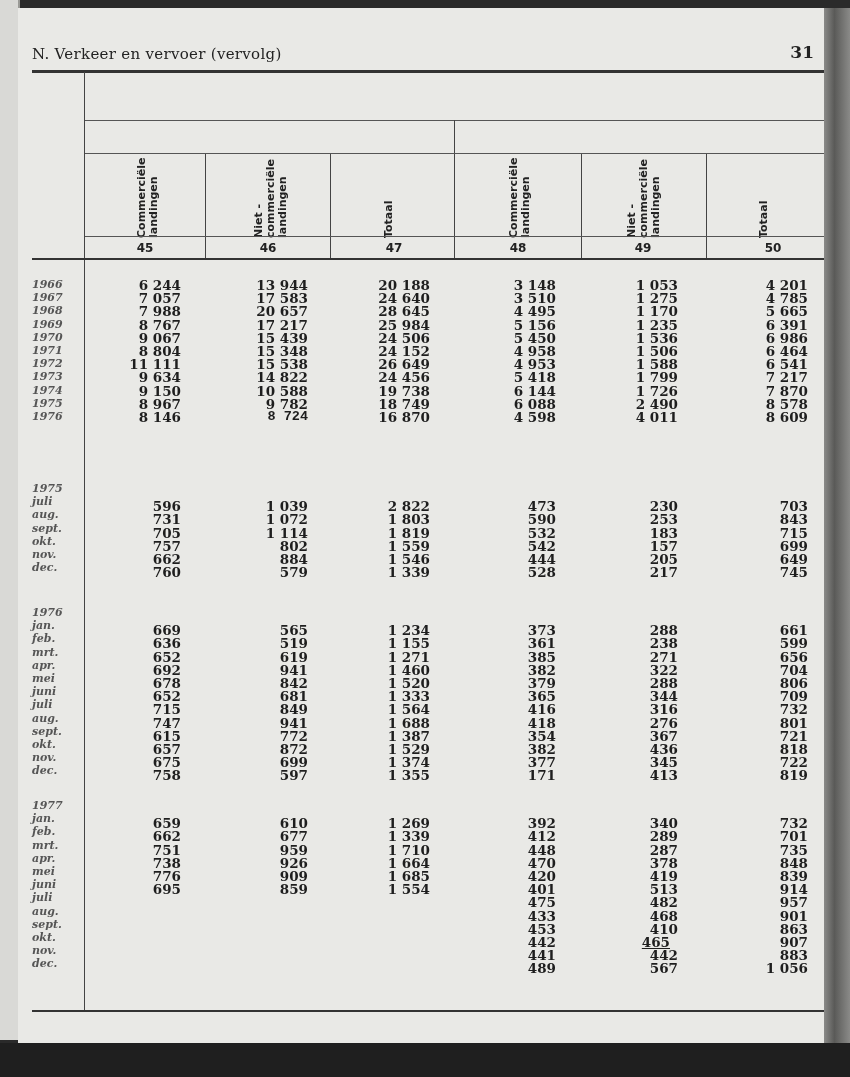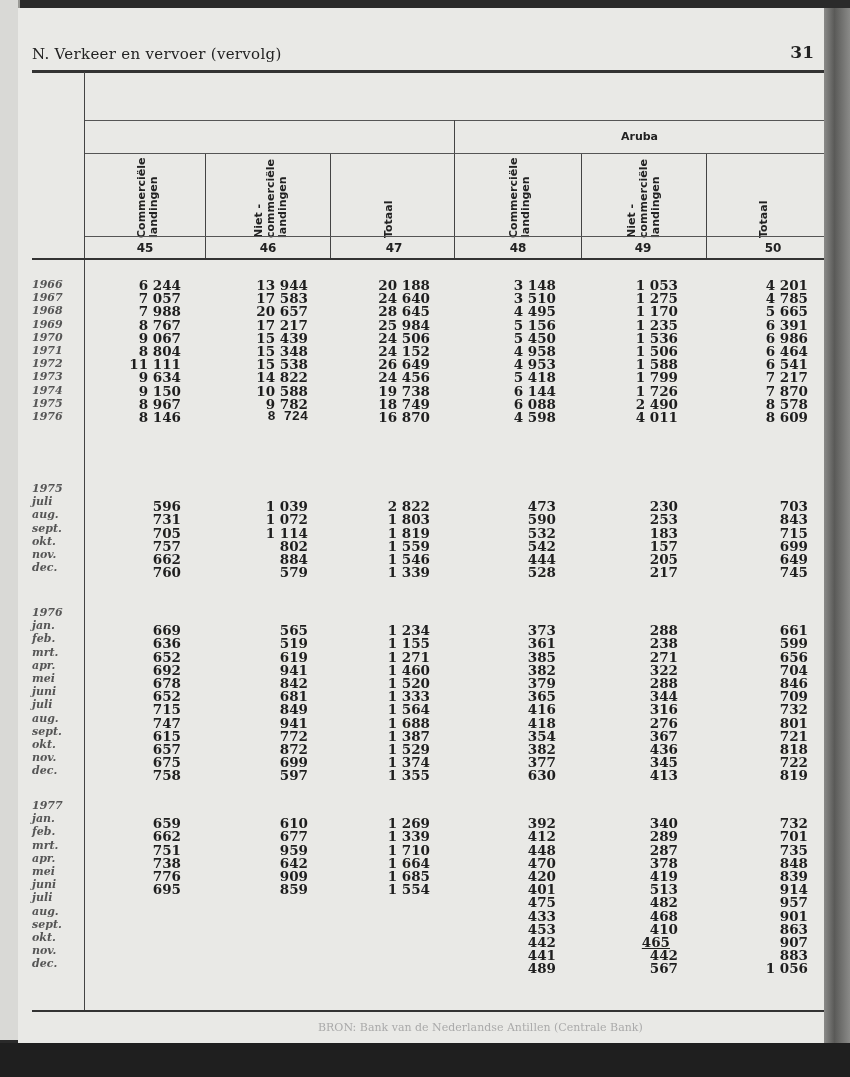--- a/index.html
+++ b/index.html
@@ -26,21 +26,20 @@
 <body>
 
 <div class="prev-page"></div>
 <div class="page">
   <div class="running-head">N.  Verkeer en vervoer (vervolg)</div>
   <div class="page-number">31</div>
 
   <div class="rule-thick" style="top:62px;"></div>
   <div class="vline" style="left:66px; top:64px; height:940px;"></div>
   <div class="rule-thin" style="left:67px; right:0; top:112px;"></div>
-  <div class="hdr hdr-top" style="left:437px; width:369px; top:122px; font-size:11px;">Aruba</div>
   <div class="vline" style="left:436px; top:112px; height:138px;"></div>
   <div class="rule-thin" style="left:67px; right:0; top:145px;"></div>
   <div class="vline" style="left:187px; top:146px; height:104px;"></div>
   <div class="vline" style="left:312px; top:146px; height:104px;"></div>
   <div class="vline" style="left:563px; top:146px; height:104px;"></div>
   <div class="vline" style="left:688px; top:146px; height:104px;"></div>
 
   <div class="vtext" style="left:118px; top:150px; height:80px;">Commerciële
 landingen</div>
   <div class="vtext" style="left:235px; top:150px; height:80px;">Niet -
@@ -262,21 +261,21 @@
         <span class="num" style="left: 468px; width: 70px;">382</span>
         <span class="num" style="left: 590px; width: 70px;">322</span>
         <span class="num" style="left: 720px; width: 70px;">704</span>
       </div>
       <div class="row" style="top: 668px;">
         <span class="num" style="left: 93px; width: 70px;">678</span>
         <span class="num" style="left: 220px; width: 70px;">842</span>
         <span class="num" style="left: 342px; width: 70px;">1 520</span>
         <span class="num" style="left: 468px; width: 70px;">379</span>
         <span class="num" style="left: 590px; width: 70px;">288</span>
-        <span class="num" style="left: 720px; width: 70px;">846</span>
+        <span class="num" style="left: 720px; width: 70px;">806</span>
       </div>
       <div class="row" style="top: 681.2px;">
         <span class="num" style="left: 93px; width: 70px;">652</span>
         <span class="num" style="left: 220px; width: 70px;">681</span>
         <span class="num" style="left: 342px; width: 70px;">1 333</span>
         <span class="num" style="left: 468px; width: 70px;">365</span>
         <span class="num" style="left: 590px; width: 70px;">344</span>
         <span class="num" style="left: 720px; width: 70px;">709</span>
       </div>
       <div class="row" style="top: 694.4px;">
@@ -316,21 +315,21 @@
         <span class="num" style="left: 220px; width: 70px;">699</span>
         <span class="num" style="left: 342px; width: 70px;">1 374</span>
         <span class="num" style="left: 468px; width: 70px;">377</span>
         <span class="num" style="left: 590px; width: 70px;">345</span>
         <span class="num" style="left: 720px; width: 70px;">722</span>
       </div>
       <div class="row" style="top: 760.4px;">
         <span class="num" style="left: 93px; width: 70px;">758</span>
         <span class="num" style="left: 220px; width: 70px;">597</span>
         <span class="num" style="left: 342px; width: 70px;">1 355</span>
-        <span class="num" style="left: 468px; width: 70px;">630</span>
+        <span class="num" style="left: 468px; width: 70px;">171</span>
         <span class="num" style="left: 590px; width: 70px;">413</span>
         <span class="num" style="left: 720px; width: 70px;">819</span>
       </div>
       <div class="lbl" style="top: 791px;">1977</div>
       <div class="lbl" style="top: 804.2px;">jan.</div>
       <div class="lbl" style="top: 817.4px;">feb.</div>
       <div class="lbl" style="top: 830.6px;">mrt.</div>
       <div class="lbl" style="top: 843.8px;">apr.</div>
       <div class="lbl" style="top: 857px;">mei</div>
       <div class="lbl" style="top: 870.2px;">juni</div>
@@ -359,21 +358,21 @@
       <div class="row" style="top: 834.6px;">
         <span class="num" style="left: 93px; width: 70px;">751</span>
         <span class="num" style="left: 220px; width: 70px;">959</span>
         <span class="num" style="left: 342px; width: 70px;">1 710</span>
         <span class="num" style="left: 468px; width: 70px;">448</span>
         <span class="num" style="left: 590px; width: 70px;">287</span>
         <span class="num" style="left: 720px; width: 70px;">735</span>
       </div>
       <div class="row" style="top: 847.8px;">
         <span class="num" style="left: 93px; width: 70px;">738</span>
-        <span class="num" style="left: 220px; width: 70px;">642</span>
+        <span class="num" style="left: 220px; width: 70px;">926</span>
         <span class="num" style="left: 342px; width: 70px;">1 664</span>
         <span class="num" style="left: 468px; width: 70px;">470</span>
         <span class="num" style="left: 590px; width: 70px;">378</span>
         <span class="num" style="left: 720px; width: 70px;">848</span>
       </div>
       <div class="row" style="top: 861px;">
         <span class="num" style="left: 93px; width: 70px;">776</span>
         <span class="num" style="left: 220px; width: 70px;">909</span>
         <span class="num" style="left: 342px; width: 70px;">1 685</span>
         <span class="num" style="left: 468px; width: 70px;">420</span>
@@ -432,16 +431,15 @@
         <span class="num" style="left: 93px; width: 70px;"></span>
         <span class="num" style="left: 220px; width: 70px;"></span>
         <span class="num" style="left: 342px; width: 70px;"></span>
         <span class="num" style="left: 468px; width: 70px;">489</span>
         <span class="num" style="left: 590px; width: 70px;">567</span>
         <span class="num" style="left: 720px; width: 70px;">1 056</span>
       </div>
     </div>
 
   <div class="rule-thick" style="top:1002px; height:2px;"></div>
-  <div class="footer">BRON: Bank van de Nederlandse Antillen (Centrale Bank)</div>
 </div>
 <div class="page-edge"></div>
 <div class="shadow-bottom"></div>
 
 </body></html>

